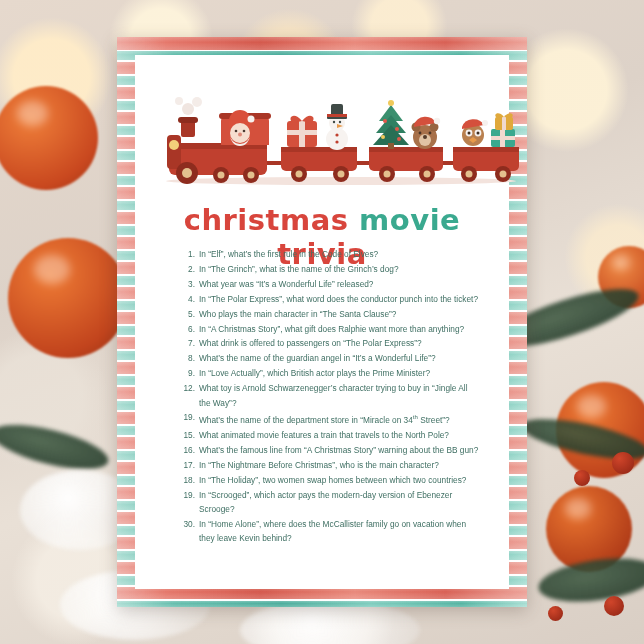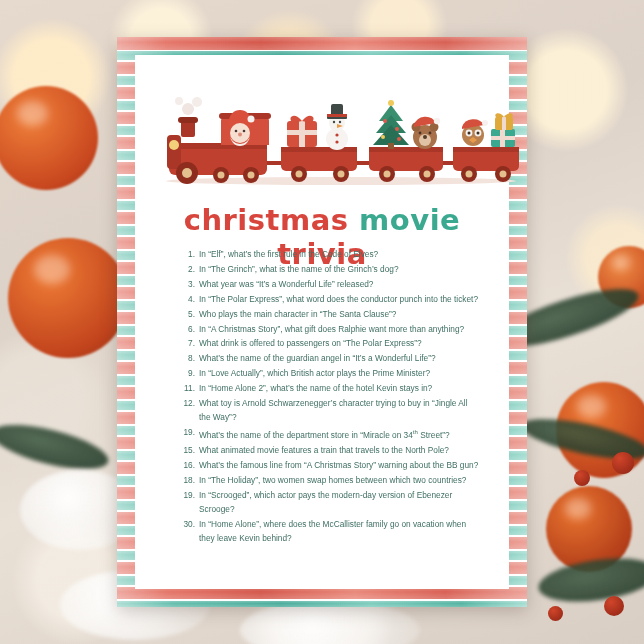--- a/index.html
+++ b/index.html
@@ -436,40 +436,40 @@
         </div>
         <div class="q">
           <span class="num">8.</span>
           <span class="txt">What’s the name of the guardian angel in “It’s a Wonderful Life”?</span>
         </div>
         <div class="q">
           <span class="num">9.</span>
           <span class="txt">In “Love Actually”, which British actor plays the Prime Minister?</span>
         </div>
         <div class="q">
-          <span class="num">11.</span>
-          <span class="txt">In “Home Alone 2”, what’s the name of the hotel Kevin stays in?</span>
-        </div>
-        <div class="q">
           <span class="num">12.</span>
           <span class="txt">What toy is Arnold Schwarzenegger’s character trying to buy in “Jingle All the Way”?</span>
         </div>
         <div class="q">
           <span class="num">19.</span>
           <span class="txt">What’s the name of the department store in “Miracle on 34<span class="sup">th</span> Street”?</span>
         </div>
         <div class="q">
           <span class="num">15.</span>
           <span class="txt">What animated movie features a train that travels to the North Pole?</span>
         </div>
         <div class="q">
           <span class="num">16.</span>
           <span class="txt">What’s the famous line from “A Christmas Story” warning about the BB gun?</span>
         </div>
         <div class="q">
+          <span class="num">17.</span>
+          <span class="txt">In “The Nightmare Before Christmas”, who is the main character?</span>
+        </div>
+        <div class="q">
           <span class="num">18.</span>
           <span class="txt">In “The Holiday”, two women swap homes between which two countries?</span>
         </div>
         <div class="q">
           <span class="num">19.</span>
           <span class="txt">In “Scrooged”, which actor pays the modern-day version of Ebenezer Scrooge?</span>
         </div>
         <div class="q">
           <span class="num">30.</span>
           <span class="txt">In “Home Alone”, where does the McCallister family go on vacation when they leave Kevin behind?</span>

